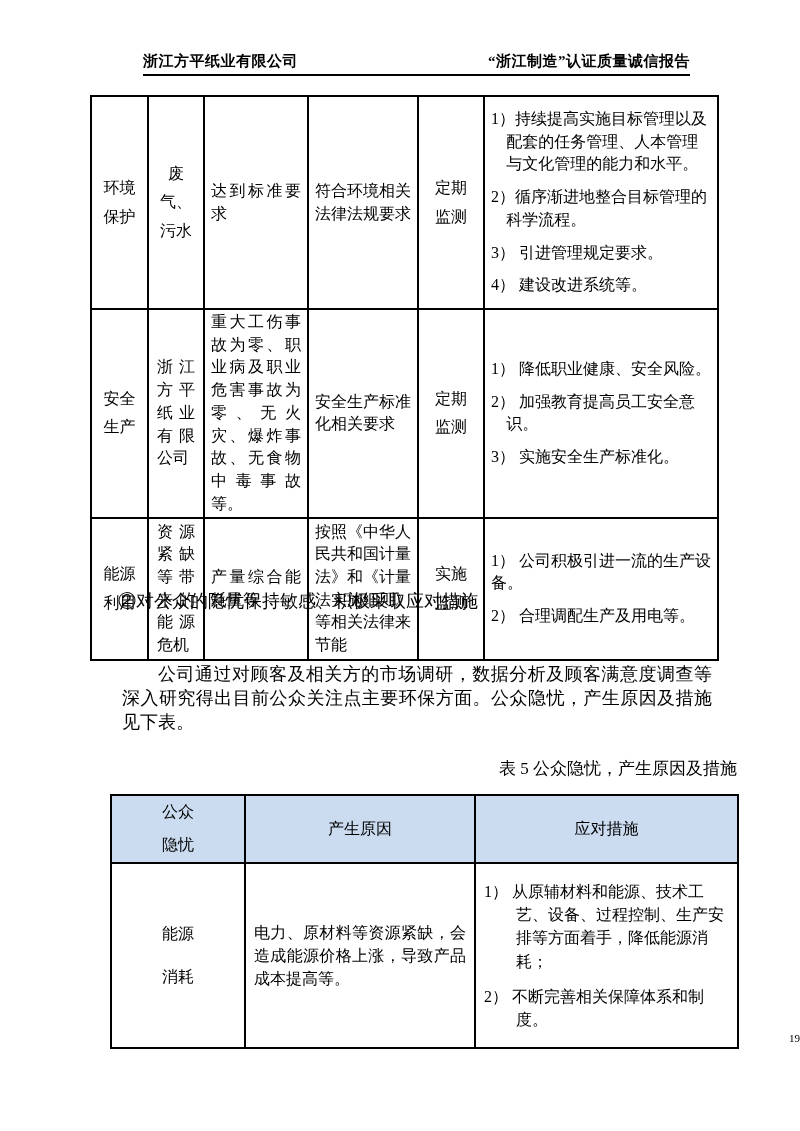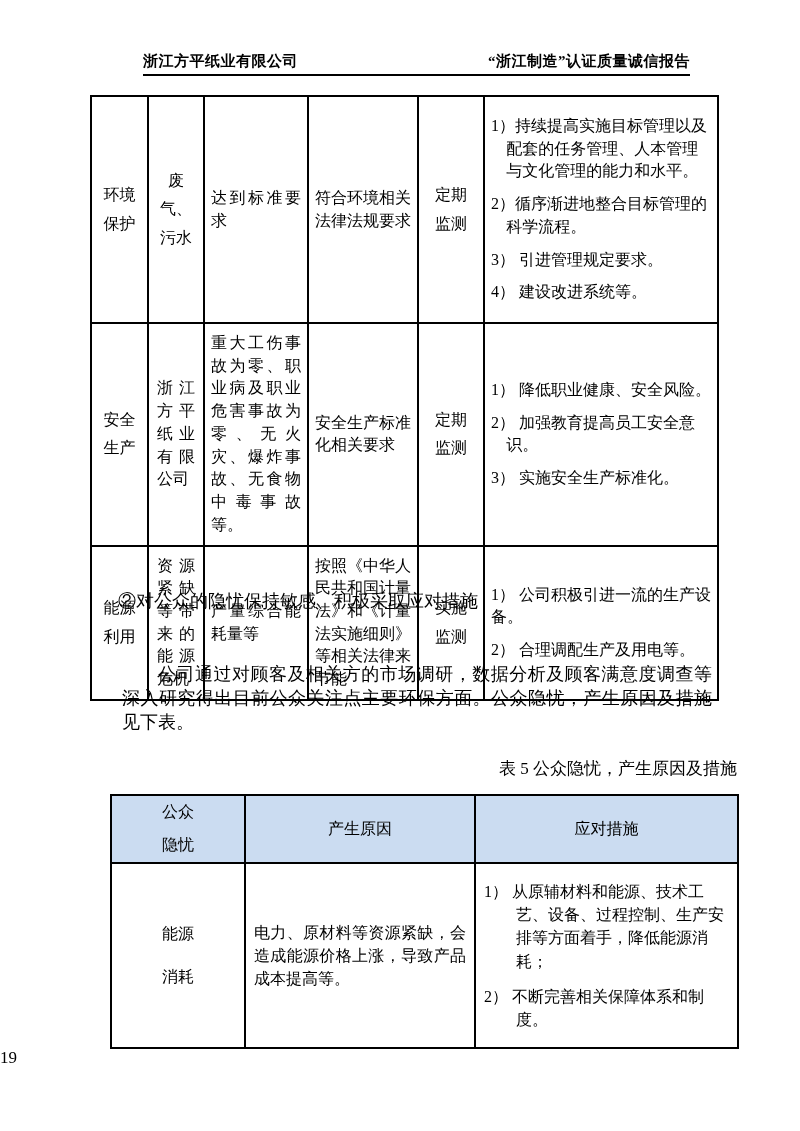--- a/index.html
+++ b/index.html
@@ -16,21 +16,21 @@
     display:flex; justify-content:space-between; align-items:flex-end;
     font-size:15px; font-weight:bold; letter-spacing:0.5px;
     border-bottom:2px solid var(--border-c,#000);
     padding-bottom:3px;
   }
   
   table { border-collapse:collapse; table-layout:fixed; }
   td,th { border:2px solid var(--border-c,#000); font-size:16px; vertical-align:middle; font-weight:normal; }
   
   .t1 { position:absolute; top:95px; left:90px; width:627px; }
-  .t1 td { padding:8px 6px; }
+  .t1 td { padding:1px 6px; }
   .t1 td.narrow { padding:2px 8px; }
   .cc { text-align:center; }
   .st { white-space:pre-line; line-height:1.78; }
   .cj { text-align:justify; line-height:1.42; }
   .ci { padding:4px 6px 4px 8px; line-height:1.42; text-align:left; }
   .t1 .item { margin:10px 0; padding-left:0.95em; text-indent:-0.95em; }
   .t1 .item.nohang { padding-left:0; text-indent:0; }
   
   .subhead { position:absolute; top:589px; left:118px; font-size:18px; }
   .para {
@@ -39,21 +39,21 @@
   }
   .caption { position:absolute; top:757px; left:110px; width:627px; text-align:right; font-size:17px; }
   
   .t2 { position:absolute; top:794px; left:110px; width:627px; }
   .t2 th { background:var(--header-bg,#cbdcf1); text-align:center; white-space:pre-line; line-height:2.05; }
   .t2 td { padding:4px 8px; }
   .t2 .stack2 { white-space:pre-line; line-height:2.65; text-align:center; }
   .t2 .cause { text-align:justify; line-height:1.45;margin-top:40px; }
   .t2 .item { margin:12px 0; padding-left:2em; text-indent:-2em; line-height:1.45; text-align:left; }
   
-  .pagenum { position:absolute; top:1032px; left:0; width:100%; text-align:left; font-size:17px;margin-top:16px; }
+  .pagenum { position:absolute; top:1032px; left:0; width:100%; text-align:right; font-size:11px; }
 </style>
 </head>
 <body>
 
 <div class="page">
 
   <div class="hdr">
     <span>浙江方平纸业有限公司</span>
     <span>“浙江制造”认证质量诚信报告</span>
   </div>

